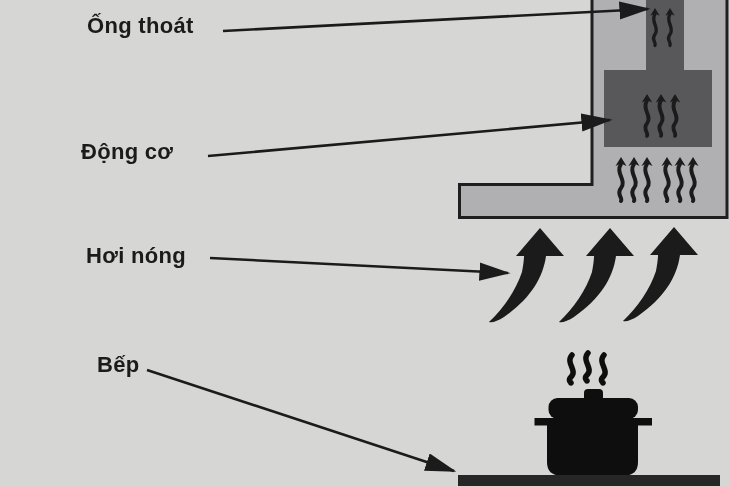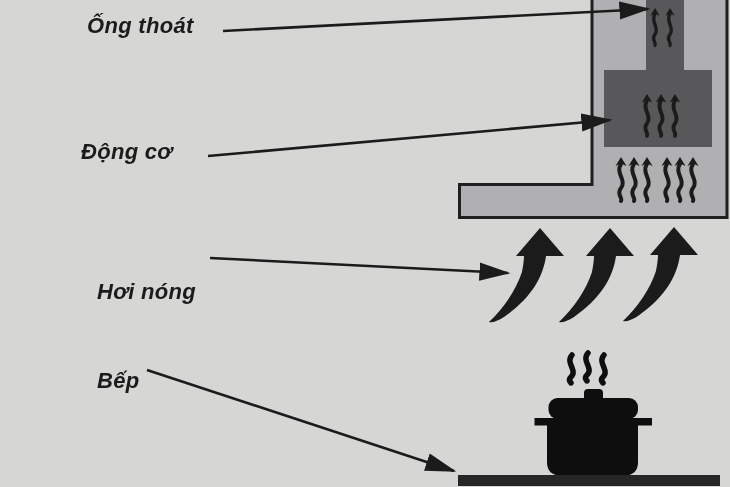--- a/index.html
+++ b/index.html
@@ -21,26 +21,26 @@
   .hood{fill:var(--hood-body);stroke:var(--hood-outline);stroke-width:3;}
   .dark{fill:var(--duct-motor);}
   .ink-fill{fill:var(--ink);}
   .steam-stem{fill:none;stroke:var(--ink);stroke-width:4;stroke-linecap:round;}
   .pot-steam-stem{fill:none;stroke:var(--pot);stroke-width:5.5;stroke-linecap:round;}
   .pointer{stroke:var(--ink);stroke-width:2.6;fill:none;}
   .pot-part{fill:var(--pot);}
   .stove{fill:var(--stove-bar);}
   .diagram-label{
     position:absolute;color:var(--ink);font-weight:bold;
-    font-size:22px;letter-spacing:.3px;white-space:nowrap;line-height:26px;font-style:italic;
+    font-size:22px;letter-spacing:.3px;white-space:nowrap;line-height:26px;
   }
   #label-exhaust{left:87px;top:13px;}
   #label-motor{left:81px;top:139px;}
-  #label-hotair{left:97px;top:243px;margin-top:36px;}
-  #label-stove{left:97px;top:368px;}
+  #label-hotair{left:86px;top:243px;}
+  #label-stove{left:97px;top:352px;}
 </style>
 </head>
 <body>
 
 <svg class="scene" width="730" height="487" viewBox="0 0 730 487">
   <defs>
 
     <marker id="ptr-head" markerWidth="12" markerHeight="7" refX="11" refY="3.5" orient="auto" markerUnits="strokeWidth">
       <path d="M0,0 L12,3.5 L0,7 Z" fill="var(--ink)"></path>
     </marker>

